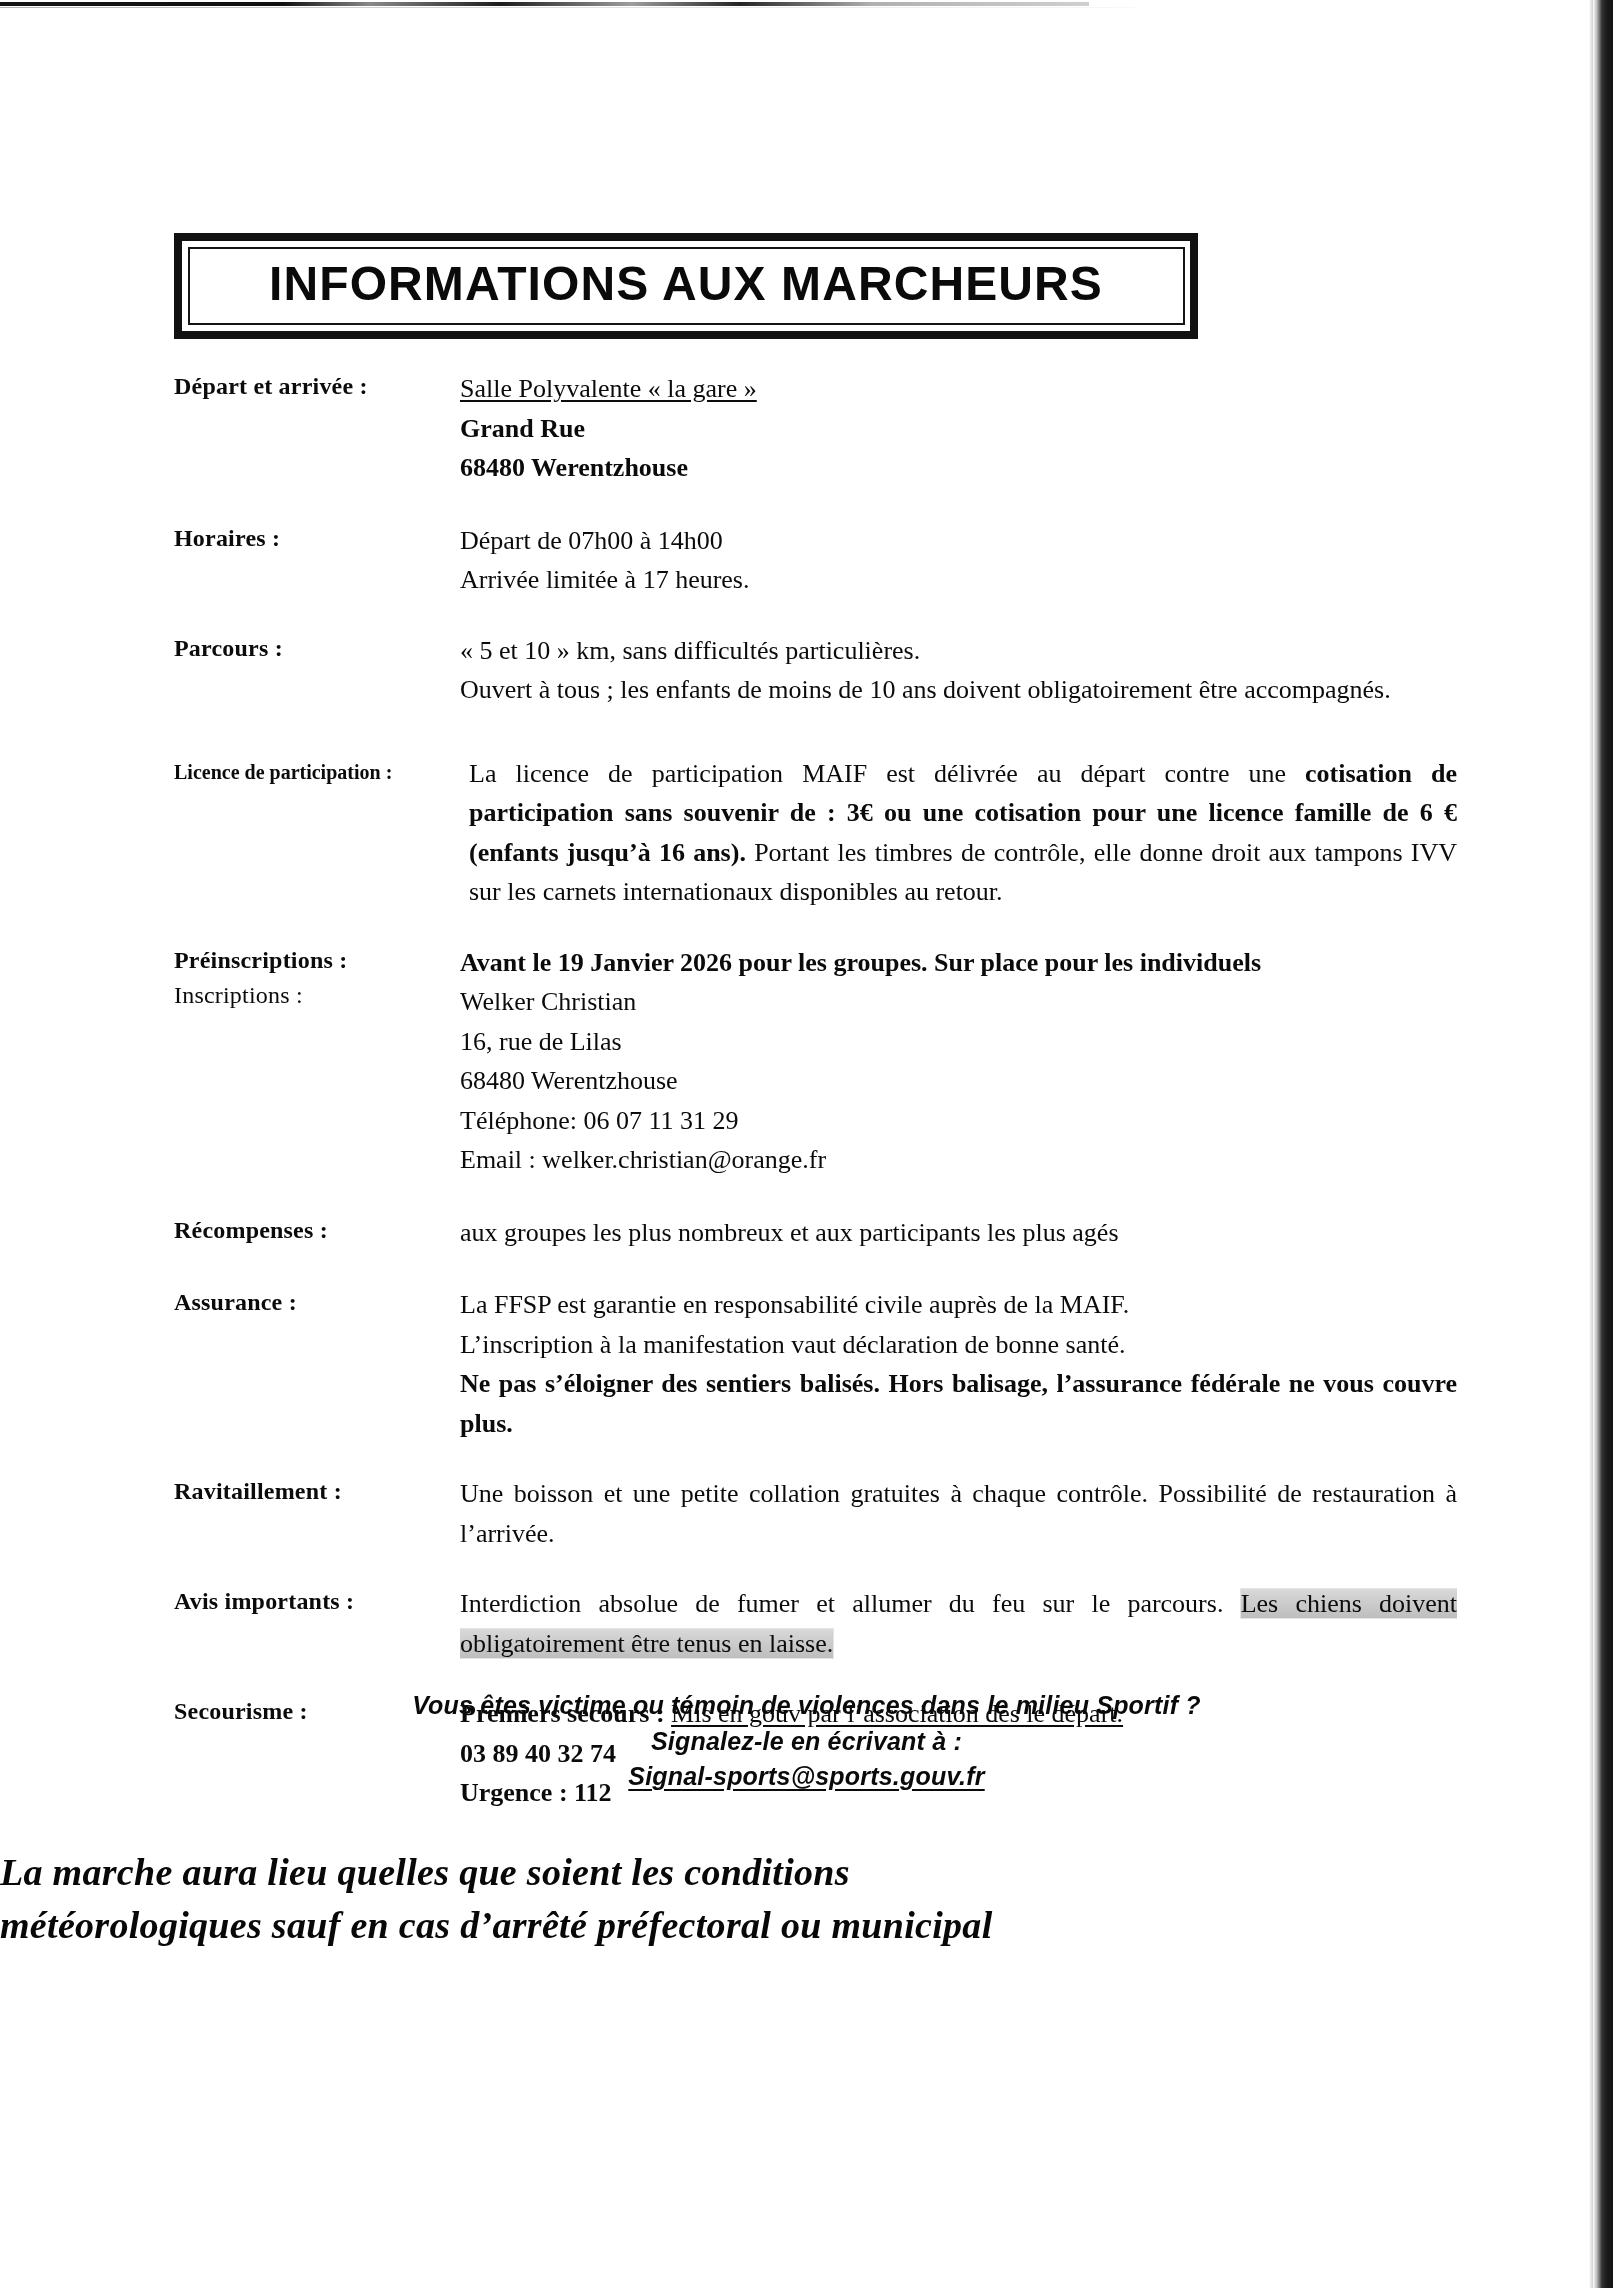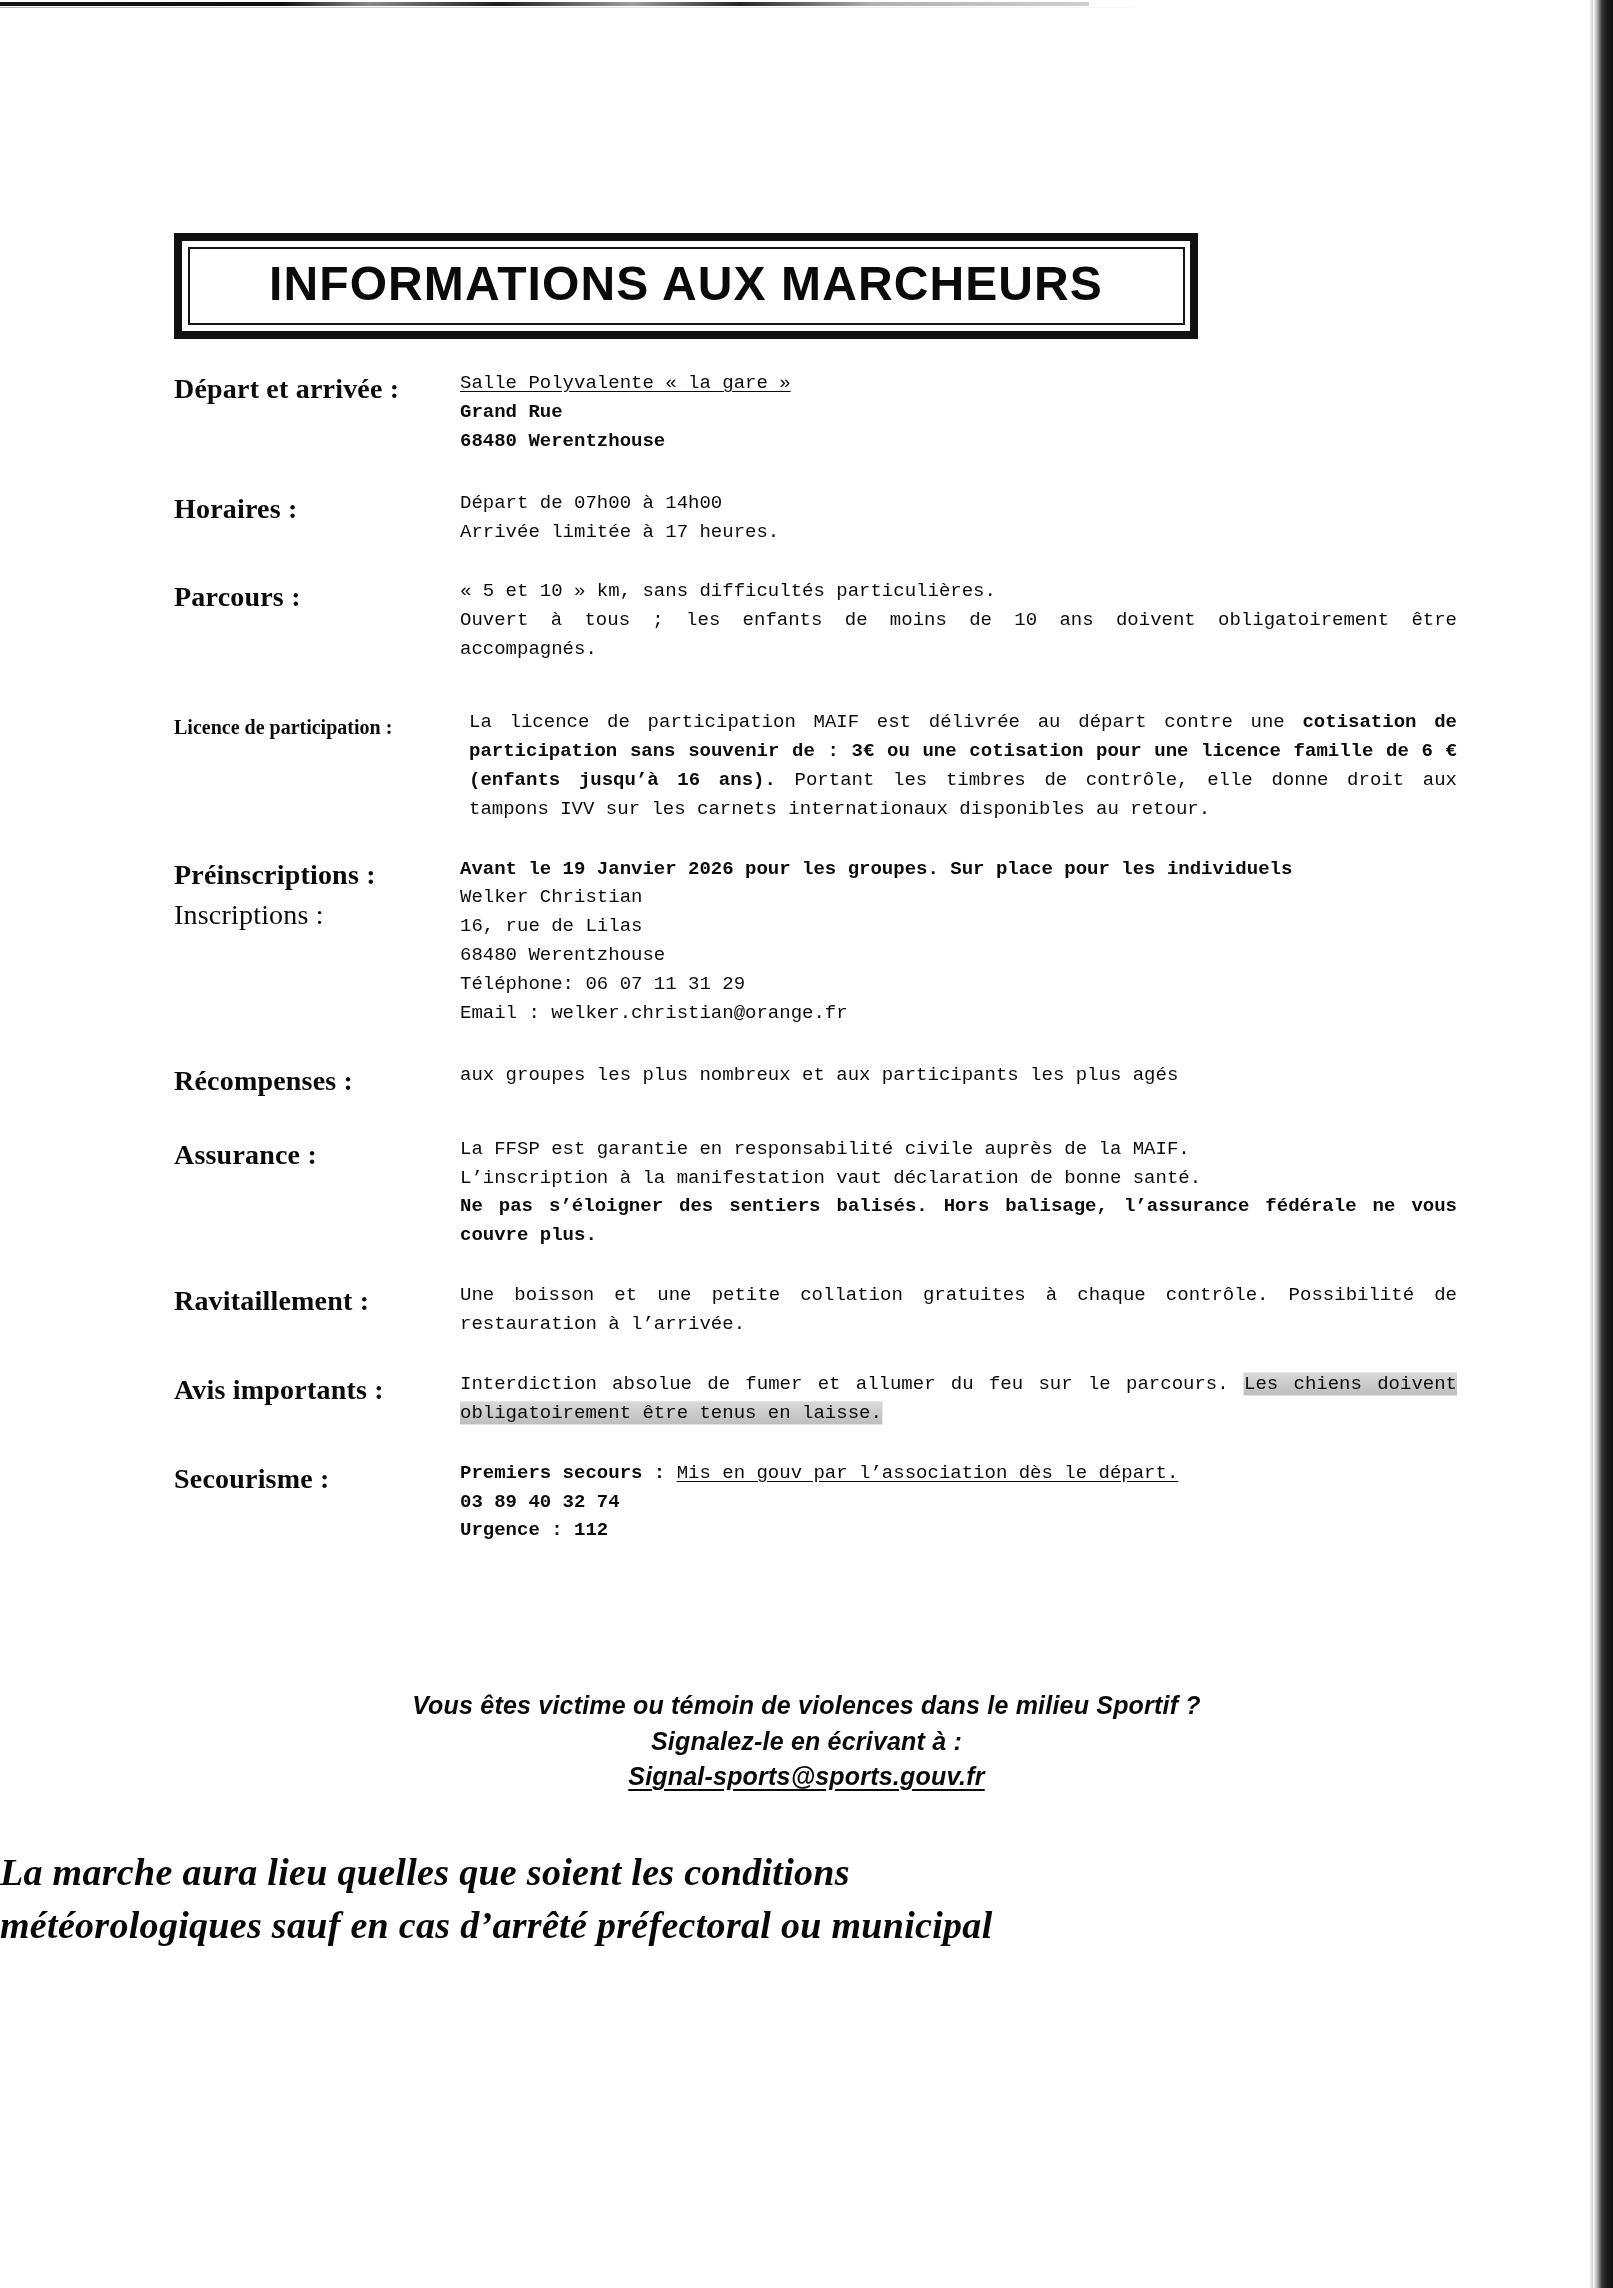--- a/index.html
+++ b/index.html
@@ -96,43 +96,42 @@
   .row {
     display: flex;
     align-items: flex-start;
     margin-bottom: 28px;
   }
   .label {
     width: 286px;
     flex: 0 0 286px;
     text-align: left;
     font-weight: 700;
-    font-size: 28px;
+    font-size: 24px;
     line-height: 1.46;
     padding-right: 5.5px;
     box-sizing: border-box;
     letter-spacing: 0.2px;
   }
   .label.small {
     font-size: 20px;
     letter-spacing: 0;
     width: 295px;
     flex: 0 0 295px;
     padding-top: 4.6px;
   }
   .label .sub {
     display: block;
     font-weight: 400;
   }
   .value {
     flex: 1 1 auto;
-    font-size: 19px;
+    font-size: 26px;
     line-height: 1.52;
     text-align: left;
-    font-family: Liberation Mono, monospace;
   }
   .value .line { display: block; }
   .value .just {
     display: block;
     text-align: justify;
     text-align-last: left;
   }
   b, .b { font-weight: 700; }
   u, .u { text-decoration: underline; text-underline-offset: 2.8px; }
 

